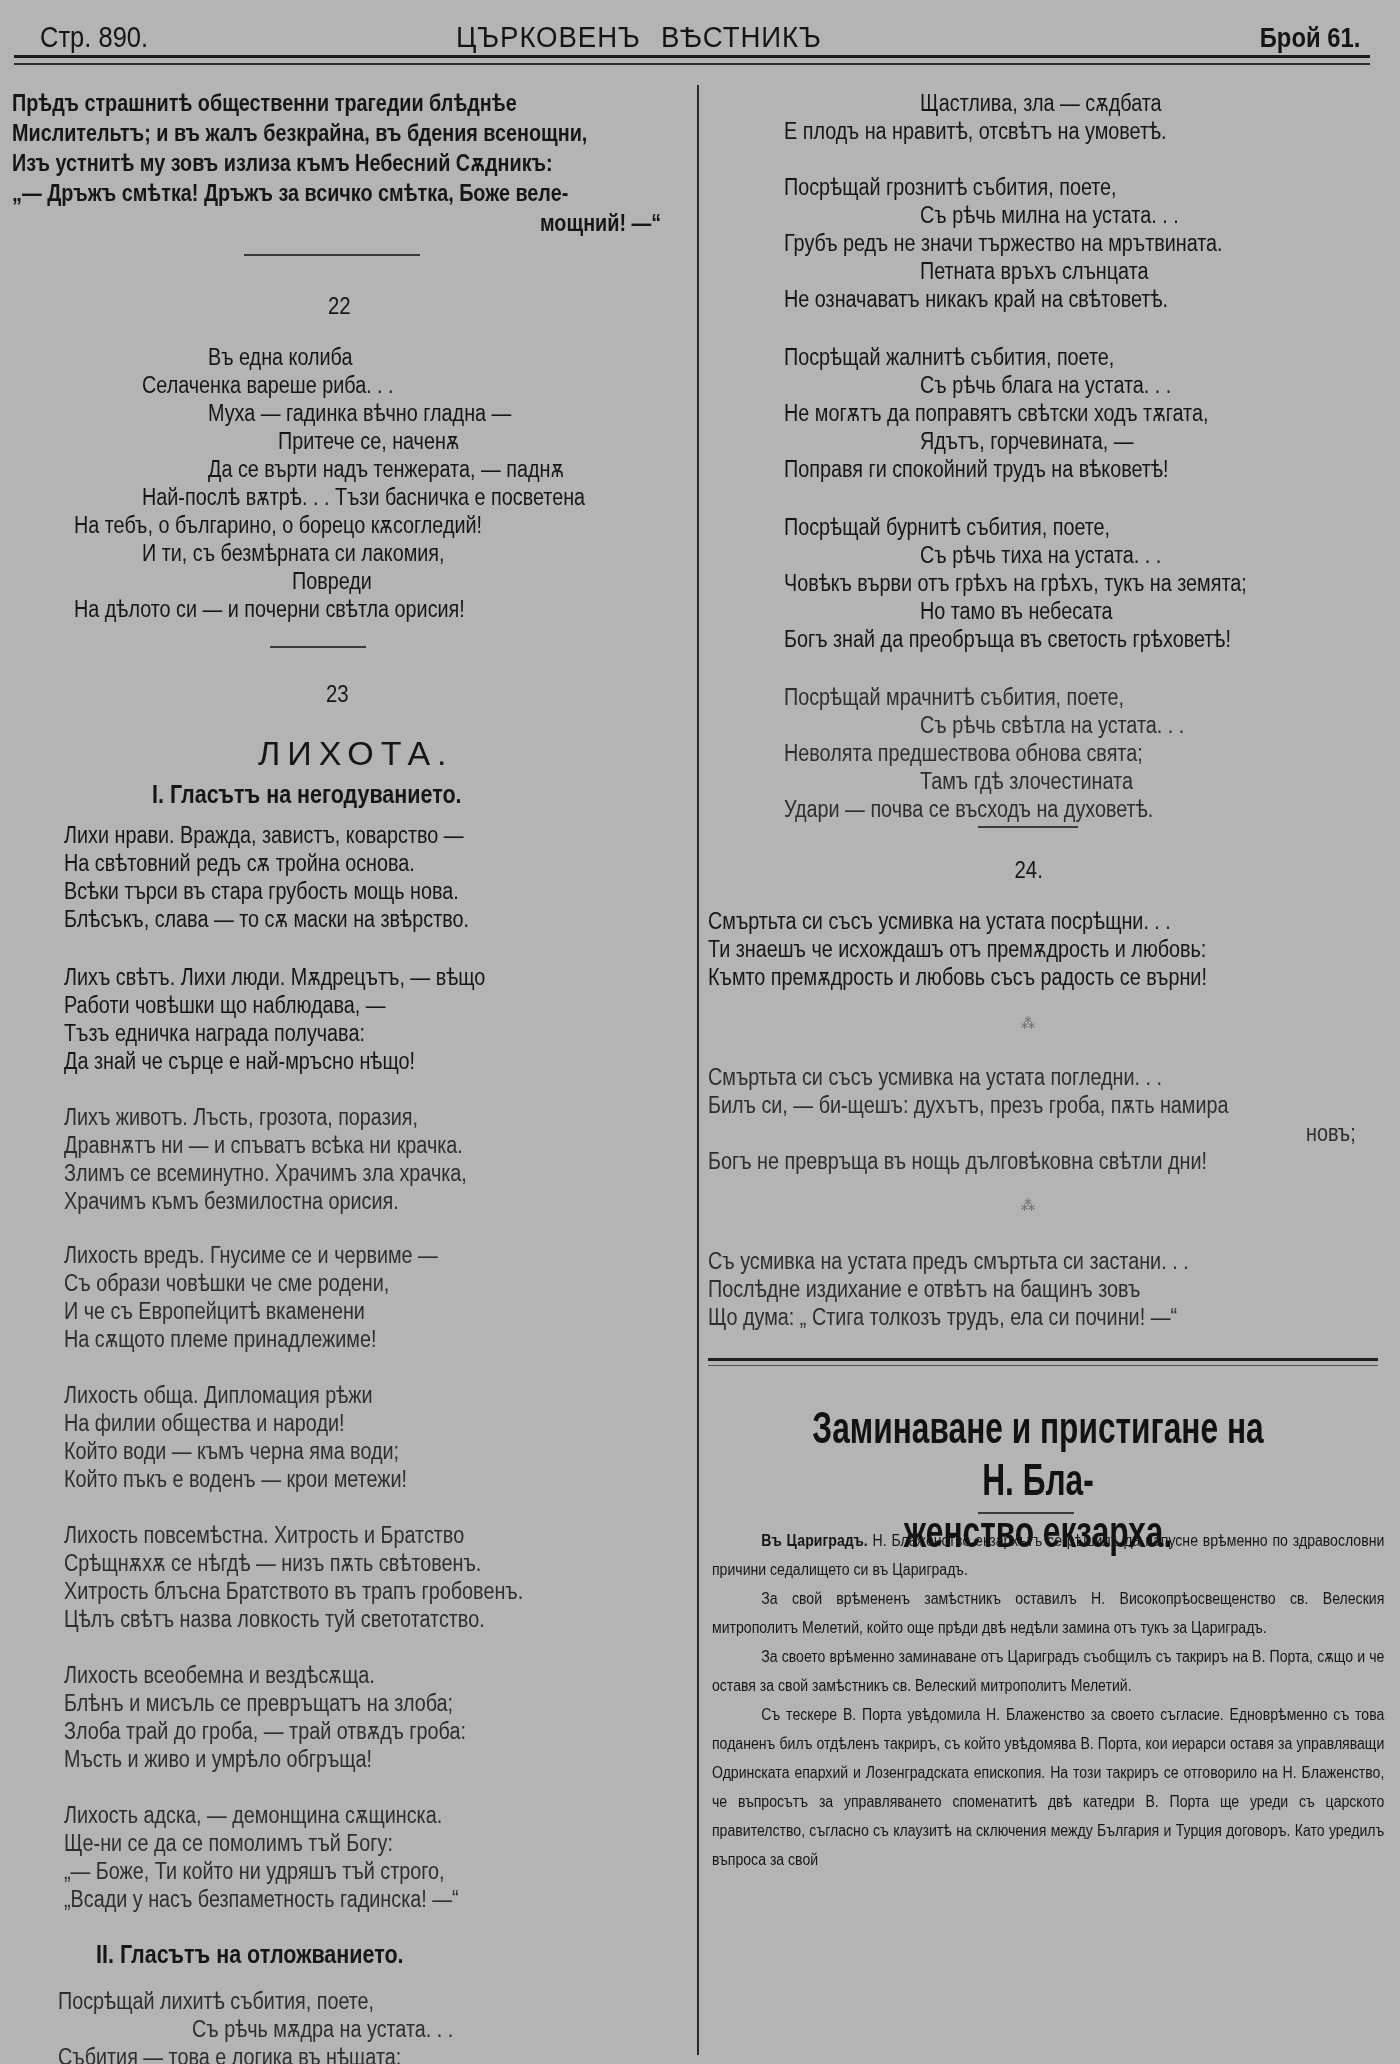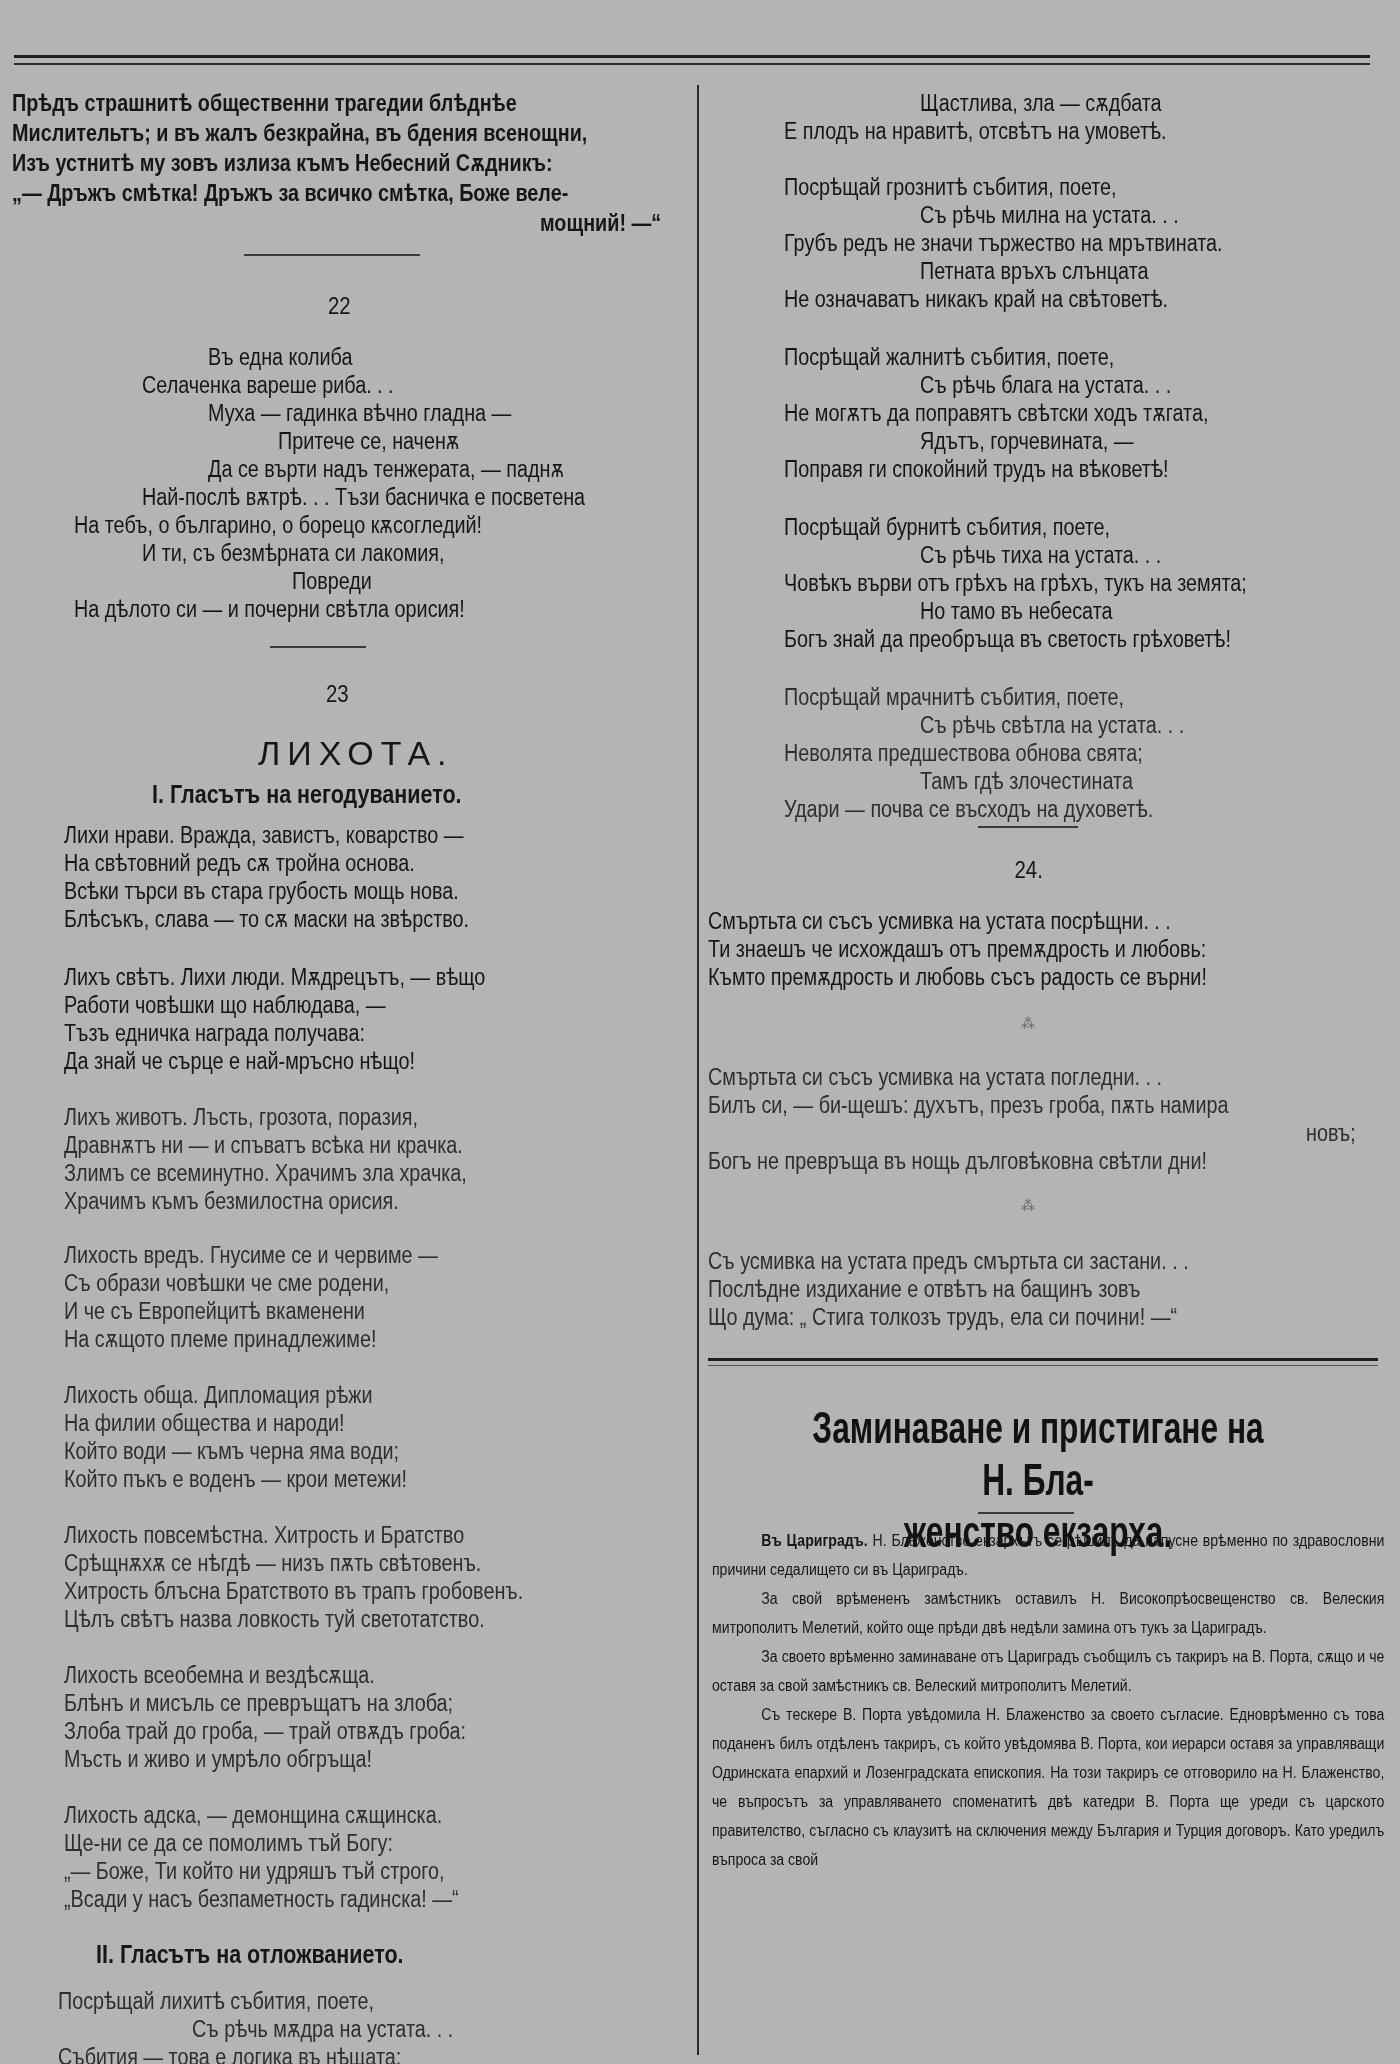--- a/index.html
+++ b/index.html
@@ -63,20 +63,27 @@
     .double-rule {
       position: absolute; left: 0; width: 670px; height: 4px;
       border-top: 3px solid #1e1e1e; border-bottom: 1px solid #555;
     }
   </style>
 </head>
 <body>
 
 <div class="page">
 
+  <div class="masthead">
+    <span class="page-no">Стр. 890.</span>
+    <span class="title">
+      <span>ЦЪРКОВЕНЪ</span><span class="w2">ВѢСТНИКЪ</span>
+    </span>
+    <span class="issue">Брой 61.</span>
+  </div>
   <div class="rule-top"></div>
 
   <div class="col-divider"></div>
 
   <div class="col col-left">
 
     <div class="line sans bold" style="left:0;top:8px">Прѣдъ страшнитѣ общественни трагедии блѣднѣе</div>
     <div class="line sans bold" style="left:0;top:38px">Мислительтъ; и въ жалъ безкрайна, въ бдения всенощни,</div>
     <div class="line sans bold" style="left:0;top:68px">Изъ устнитѣ му зовъ излиза къмъ Небесний Сѫдникъ:</div>
     <div class="line sans bold" style="left:0;top:98px">„— Дръжъ смѣтка! Дръжъ за всичко смѣтка, Боже веле-</div>

